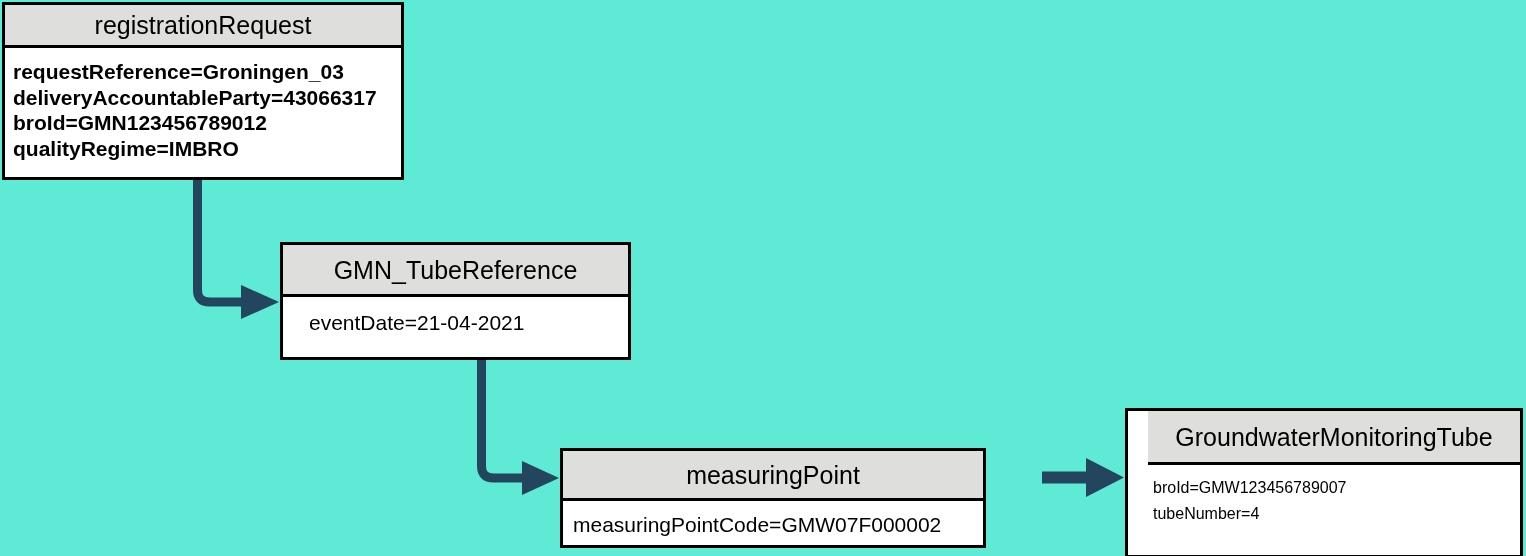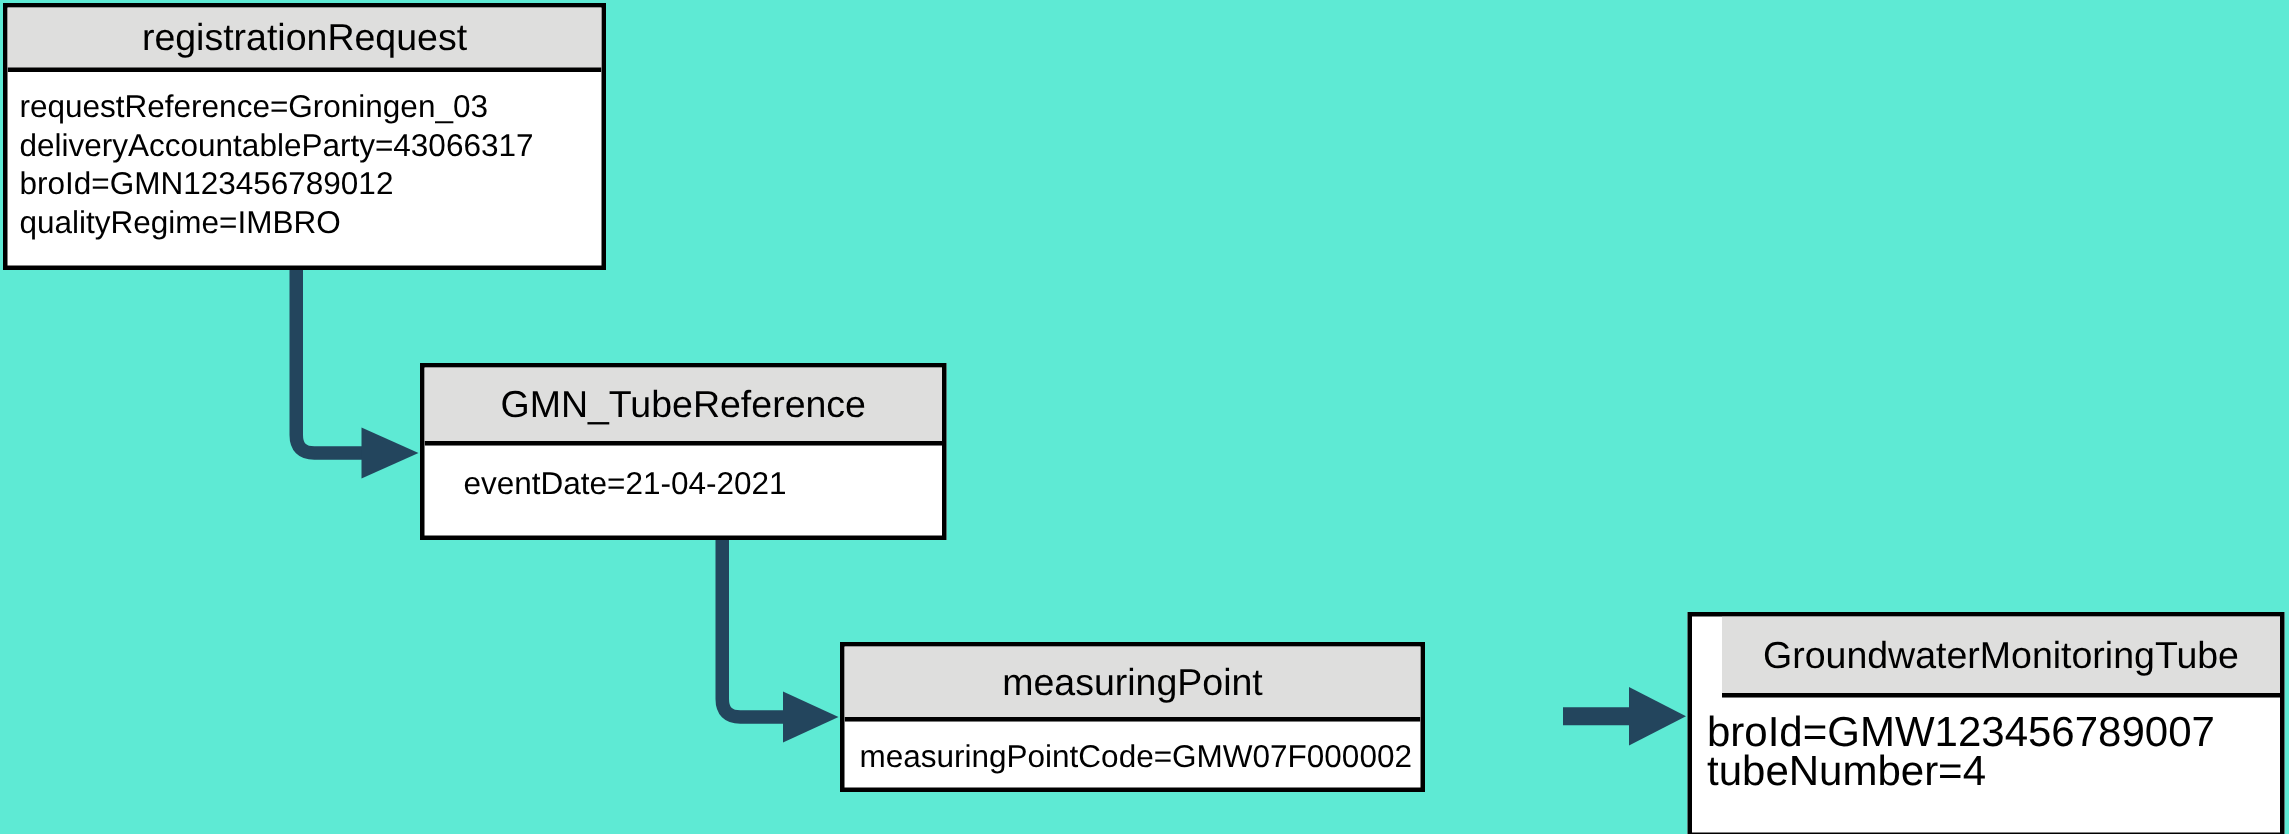--- a/index.html
+++ b/index.html
@@ -71,20 +71,21 @@
   }
   #box-registration-request .uml-box-header {
     height: 43px;
     line-height: 41px;
     font-size: 25px;
   }
   #box-registration-request .uml-box-body {
     padding: 11px 0 0 8px;
     font-size: 21px;
     line-height: 25.5px;
+    font-weight: bold;
   }
 
   
   #box-gmn-tube-reference {
     left: 280px;
     top: 242px;
     width: 351px;
     height: 118px;
   }
   #box-gmn-tube-reference .uml-box-header {
@@ -94,22 +95,22 @@
   }
   #box-gmn-tube-reference .uml-box-body {
     padding: 13px 0 0 26px;
     font-size: 21px;
     line-height: 25.5px;
   }
 
   
   #box-measuring-point {
     left: 560px;
-    top: 428px;
-    width: 390px;
+    top: 448px;
+    width: 426px;
     height: 100px;
   }
   #box-measuring-point .uml-box-header {
     height: 50px;
     line-height: 48px;
     font-size: 25px;
   }
   #box-measuring-point .uml-box-body {
     padding: 11px 0 0 10px;
     font-size: 21px;
@@ -123,22 +124,22 @@
     width: 398px;
     height: 150px;
   }
   #box-groundwater-monitoring-tube .uml-box-header {
     height: 54px;
     line-height: 52px;
     font-size: 25px;
     margin-left: 20px;
   }
   #box-groundwater-monitoring-tube .uml-box-body {
-    padding: 10px 0 0 10px;
-    font-size: 28px;
+    padding: 10px 0 0 25px;
+    font-size: 16px;
     line-height: 25.5px;
   }
 </style>
 </head>
 <body>
 
 <div id="diagram-canvas">
 
   <svg id="connector-layer" viewBox="0 0 1526 556" width="1526" height="556">
 

